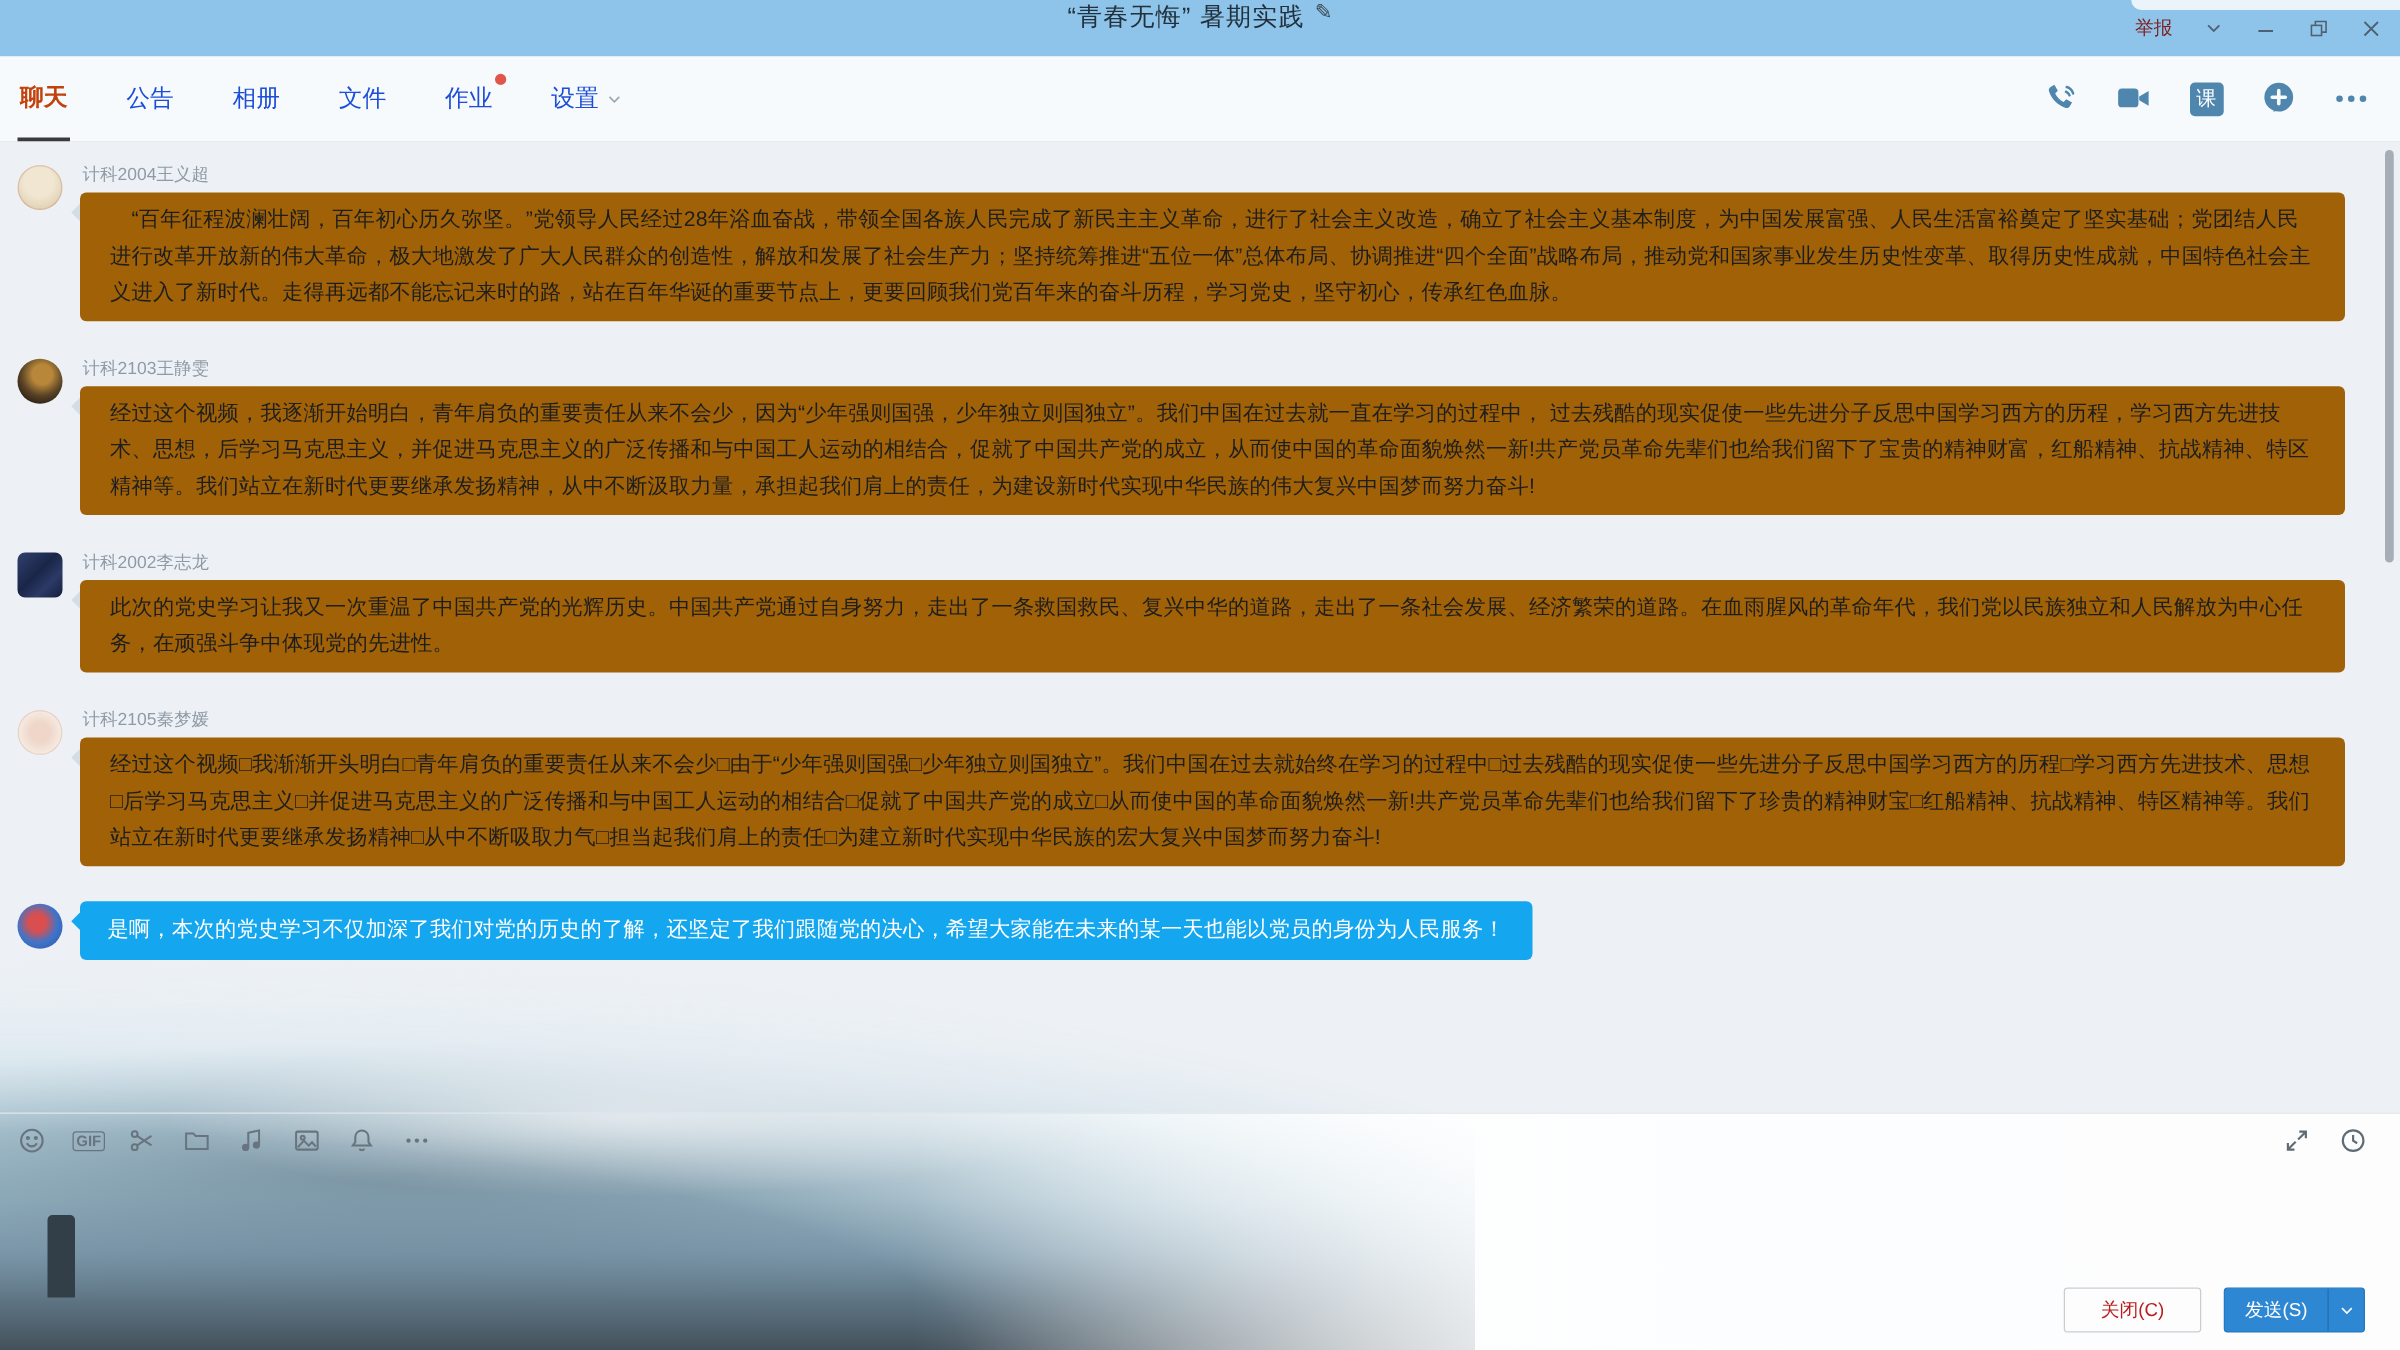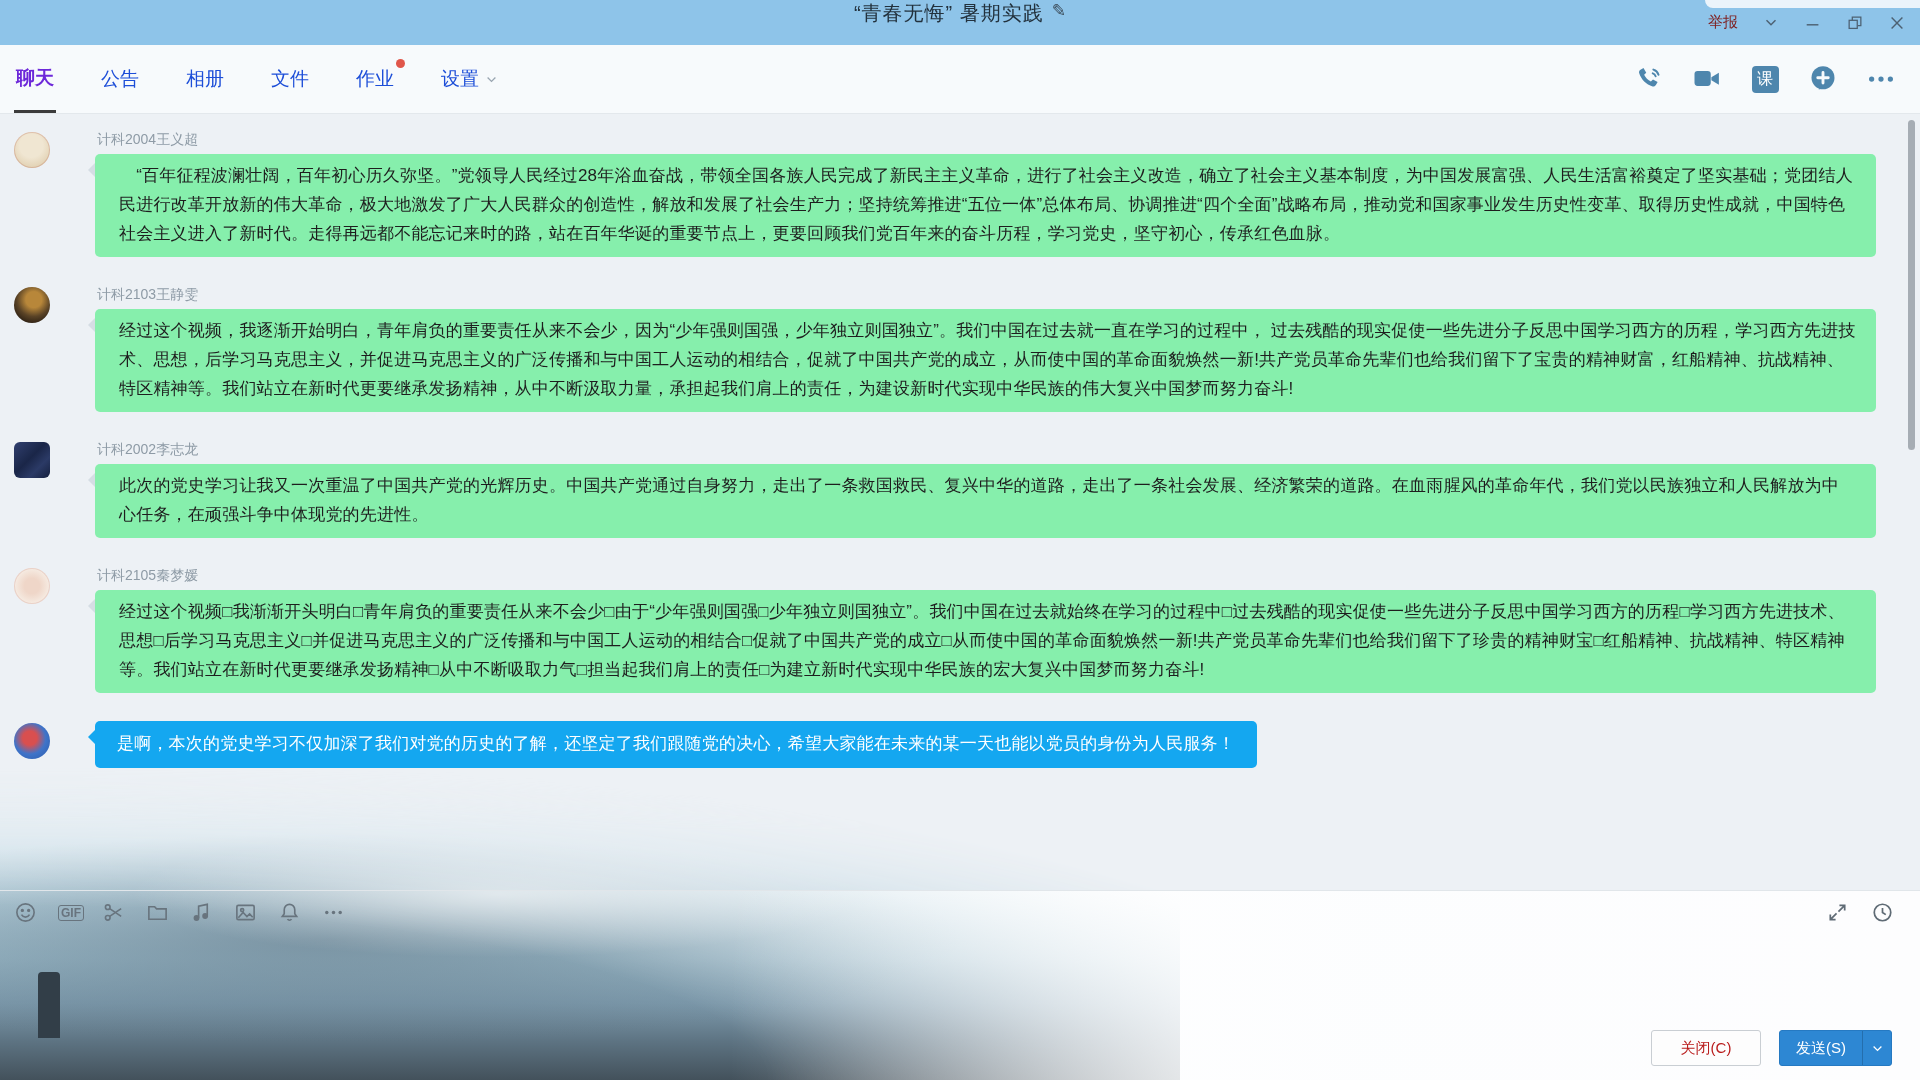--- a/index.html
+++ b/index.html
@@ -16,21 +16,21 @@
   .tb-icon{width:18px;height:18px;color:#4d6172;display:inline-flex;}
   .tb-icon svg{width:100%;height:100%;}
   .sliver{position:absolute;right:0;top:0;width:215px;height:8px;background:rgba(252,253,254,0.85);
           border-bottom-left-radius:8px;z-index:8;}
 
   
   .tabbar{position:absolute;top:45px;left:0;right:0;height:68px;background:#f7fafc;border-bottom:1px solid #e3e8ec;z-index:5;
           display:flex;align-items:stretch;}
   .tabs{display:flex;align-items:stretch;padding-left:14px;gap:43px;}
   .tab{display:flex;align-items:center;font-size:19px;color:#1d4ed8;position:relative;cursor:default;padding:0 2px;}
-  .tab.active{color:#6d28d9;font-weight:bold;border-bottom:3px solid #3b3b3b;}
+  .tab.active{color:#c2410c;font-weight:bold;border-bottom:3px solid #3b3b3b;}
   .badge-dot{position:absolute;top:14px;right:-9px;width:9px;height:9px;border-radius:50%;background:#e0564a;}
   .tab-chev{margin-left:6px;width:13px;height:13px;color:#9aa6b1;display:inline-flex;}
   .tab-chev svg{width:100%;height:100%;}
   .header-actions{position:absolute;right:24px;top:45px;height:68px;display:flex;align-items:center;gap:28px;color:#4e86ad;z-index:6;}
   .ha-icon{width:30px;height:30px;display:inline-flex;align-items:center;justify-content:center;}
   .ha-icon svg{width:100%;height:100%;}
   .class-chip{width:27px;height:27px;background:#4e86ad;border-radius:4px;color:#fff;display:flex;align-items:center;justify-content:center;font-size:16px;}
 
   
   .chat-area{position:absolute;top:114px;left:0;right:0;bottom:190px;background:#edf1f5;z-index:1;}
@@ -45,23 +45,23 @@
   .chat-list{position:absolute;top:0;left:0;right:0;bottom:0;padding:16px 44px 0 14px;overflow:hidden;z-index:3;}
 
   .msg{display:flex;margin-bottom:28px;}
   .avatar{flex:0 0 36px;width:36px;height:36px;border-radius:50%;margin-right:14px;margin-top:2px;}
   .av-a{background:radial-gradient(circle at 48% 38%,#f0e6d2 0 40%,#e2d2b4 75%,#d7c4a2);box-shadow:inset 0 0 0 1px rgba(180,90,70,0.25);}
   .av-b{background:radial-gradient(circle at 55% 35%,#b8873a 0 26%,#5a4326 55%,#241a10 85%);}
   .av-c{background:radial-gradient(circle at 46% 58%,#ddbe2e 0 28%,#565650 60%,#35352f 90%);}
   .av-d{border-radius:6px;background:linear-gradient(135deg,#31406f 0%,#1a2648 45%,#2b3a66 70%,#15203e 100%);}
   .av-e{background:radial-gradient(circle at 50% 50%,#efd6c8 0 30%,#f6ece3 70%,#eadcd0);box-shadow:inset 0 0 0 1px rgba(200,130,120,0.25);}
   .av-self{background:radial-gradient(circle at 44% 42%,#d94f4f 0 24%,#3f74c9 55%,#2f5fb0 90%);}
-  .msg-body{flex:1;min-width:0;margin-left:31px;}
+  .msg-body{flex:1;min-width:0;}
   .msg-name{font-size:14px;color:#8e9ba6;margin:0 0 6px 2px;line-height:18px;}
-  .bubble{position:relative;background:#86efac;border-radius:5px;padding:7px 20px 9px 24px;
+  .bubble{position:relative;background:#a16207;border-radius:5px;padding:7px 20px 9px 24px;
           font-size:17px;line-height:29px;color:#1e1e1e;letter-spacing:0.2px;}
   .bubble::before{content:"";position:absolute;left:-7px;top:9px;border:7px solid transparent;border-right-color:#d5dde4;border-left:0;}
   .msg.self .bubble{background:#14a7f0;color:#fff;width:fit-content;max-width:1130px;padding:8px 22px 10px 22px;}
   .msg.self .bubble::before{border-right-color:#14a7f0;}
   .msg.self{margin-top:10px;margin-bottom:0;}
 
   .scroll-thumb{position:absolute;right:5px;top:120px;width:7px;height:330px;border-radius:4px;background:#a6adb4;z-index:4;}
 
   
   .input-panel{position:absolute;left:0;right:0;top:890px;bottom:0;z-index:3;border-top:1px solid #e1e6ea;

